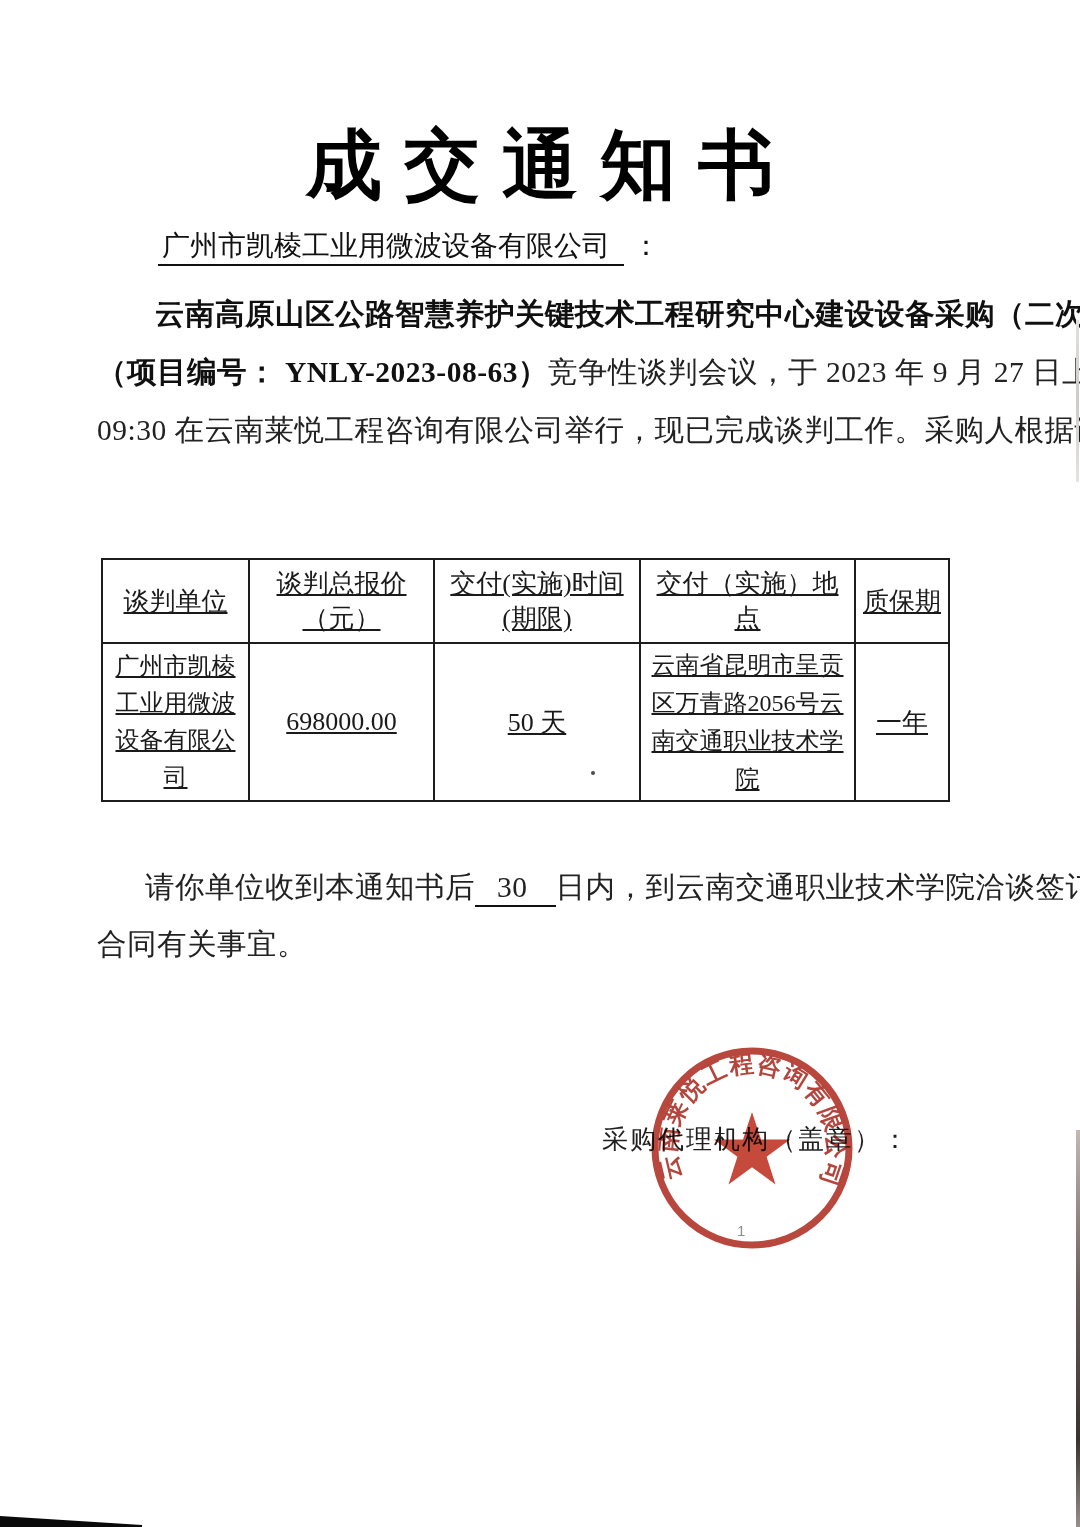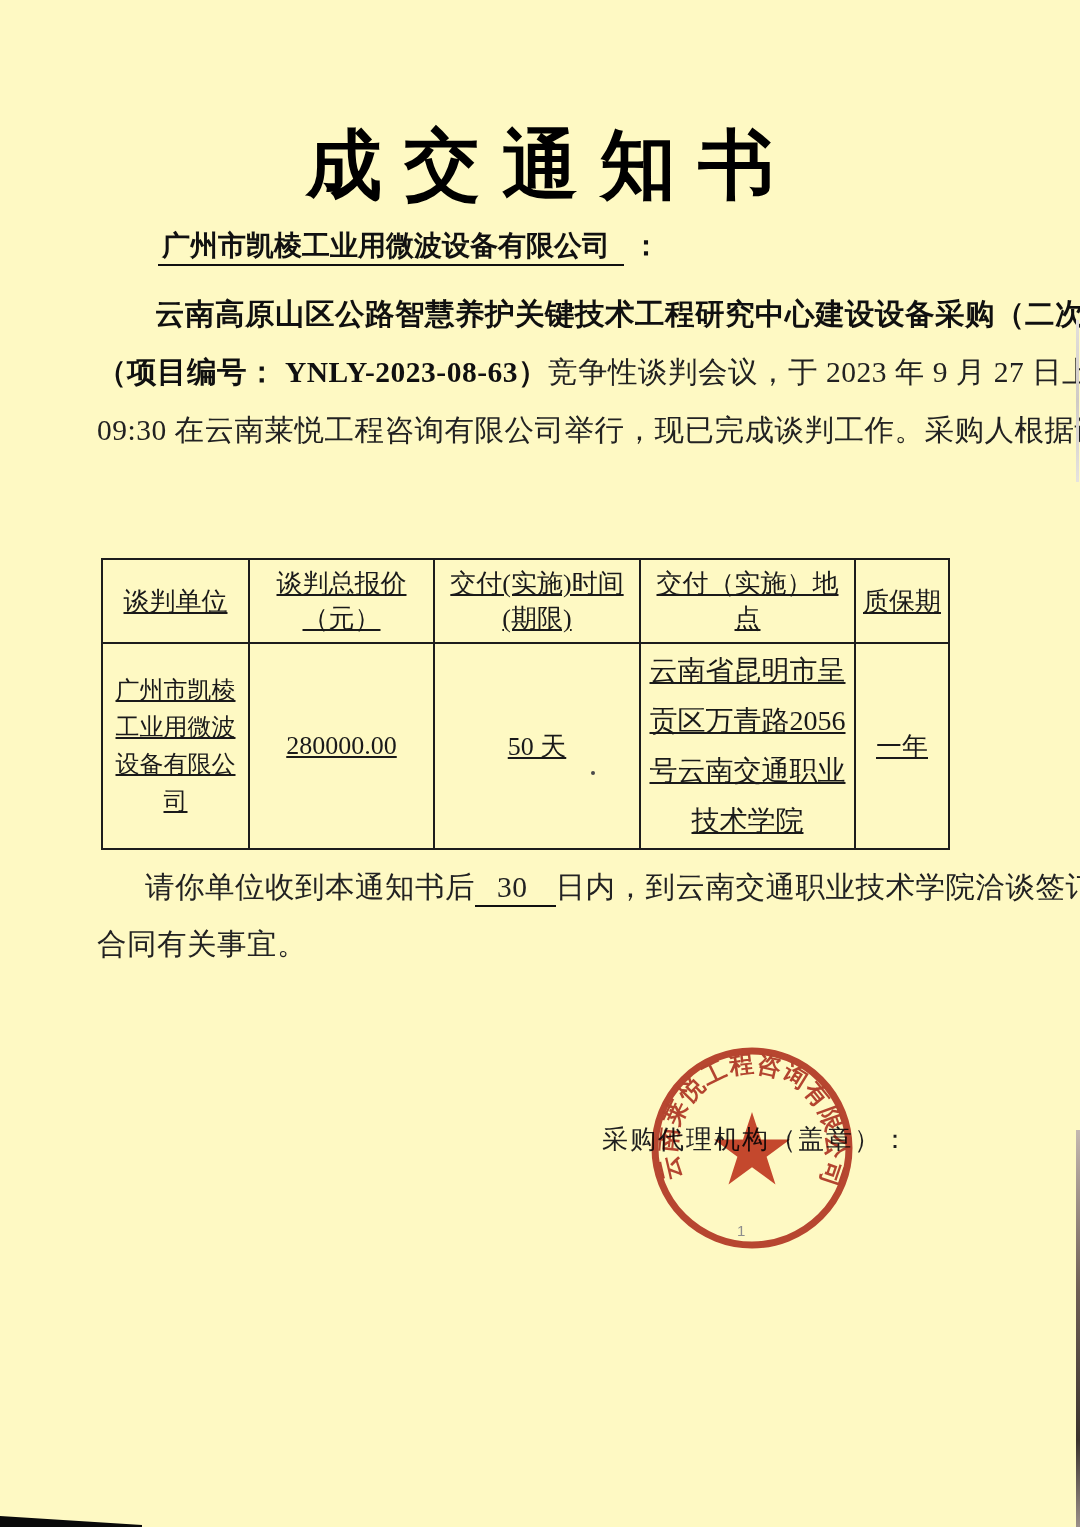--- a/index.html
+++ b/index.html
@@ -1,34 +1,34 @@
 <!DOCTYPE html>
 <html><head>
 <meta charset="utf-8">
 <style>
   html,body{margin:0;padding:0;background:#e8e8e8;}
   .page{
     position:relative;
     width:1080px;height:1527px;
     margin:0 auto;
-    background:#fef9c3;
+    background:#ffffff;
     overflow:hidden;
     font-family:"Liberation Serif","DejaVu Serif",serif;
     color:#1c1c1c;
   }
   .doc-title{
     position:absolute;top:124px;left:0;width:100%;
     text-align:center;
     font-size:76px;font-weight:900;color:#000;
     letter-spacing:22px;padding-left:22px;box-sizing:border-box;
     line-height:1.08;white-space:nowrap;
   }
   .addressee{
     position:absolute;top:229px;left:158px;
-    font-size:28px;font-weight:700;color:#111;
+    font-size:28px;font-weight:400;color:#111;
     white-space:nowrap;line-height:34px;
   }
   .addressee .name{
     border-bottom:2.5px solid #111;
     padding:0 14px 3px 4px;
   }
   .addressee .colon{margin-left:8px;}
   .bline{
     position:absolute;left:97px;width:880px;
     font-size:29.5px;line-height:36px;color:#222;
@@ -44,21 +44,21 @@
   }
   table.award th,table.award td{
     border:2.5px solid #1d1d1d;
     text-align:center;vertical-align:middle;
     padding:2px 3px;font-weight:400;
   }
   table.award tr.head th{height:78px;line-height:35px;font-size:26px;}
   table.award tr.data td{height:147px;}
   .c0{width:147px;} .c1{width:185px;} .c2{width:206px;} .c3{width:215px;} .c4{width:94px;}
   td.cell-company{font-size:24px;line-height:37px;}
-  td.cell-addr{font-size:28px;line-height:50px;}
+  td.cell-addr{font-size:24px;line-height:38px;}
   .u-days{
     border-bottom:2.5px solid #111;
     padding:0 28px 2px 22px;
     margin-top:14px;
   }
   .footer-line{
     position:absolute;
     font-size:26px;color:#1f1f1f;
     white-space:nowrap;letter-spacing:2px;line-height:32px;
   }
@@ -126,21 +126,21 @@
     <tbody>
         <tr class="head">
       <th>谈判单位</th>
       <th>谈判总报价（元）</th>
       <th>交付(实施)时间(期限)</th>
       <th>交付（实施）地点</th>
       <th>质保期</th>
     </tr>
     <tr class="data">
       <td class="cell-company">广州市凯棱工业用微波设备有限公司</td>
-      <td>280000.00</td>
+      <td>698000.00</td>
       <td>50 天</td>
       <td class="cell-addr">云南省昆明市呈贡区万青路2056号云南交通职业技术学院</td>
       <td>一年</td>
     </tr>
   </tbody>
     </table>
 
   <div class="bline indent2" style="top:869px;">
     <span>请你单位收到本通知书后</span><span class="u-days">30</span><span>日内，到云南交通职业技术学院洽谈签订</span>
   </div>

